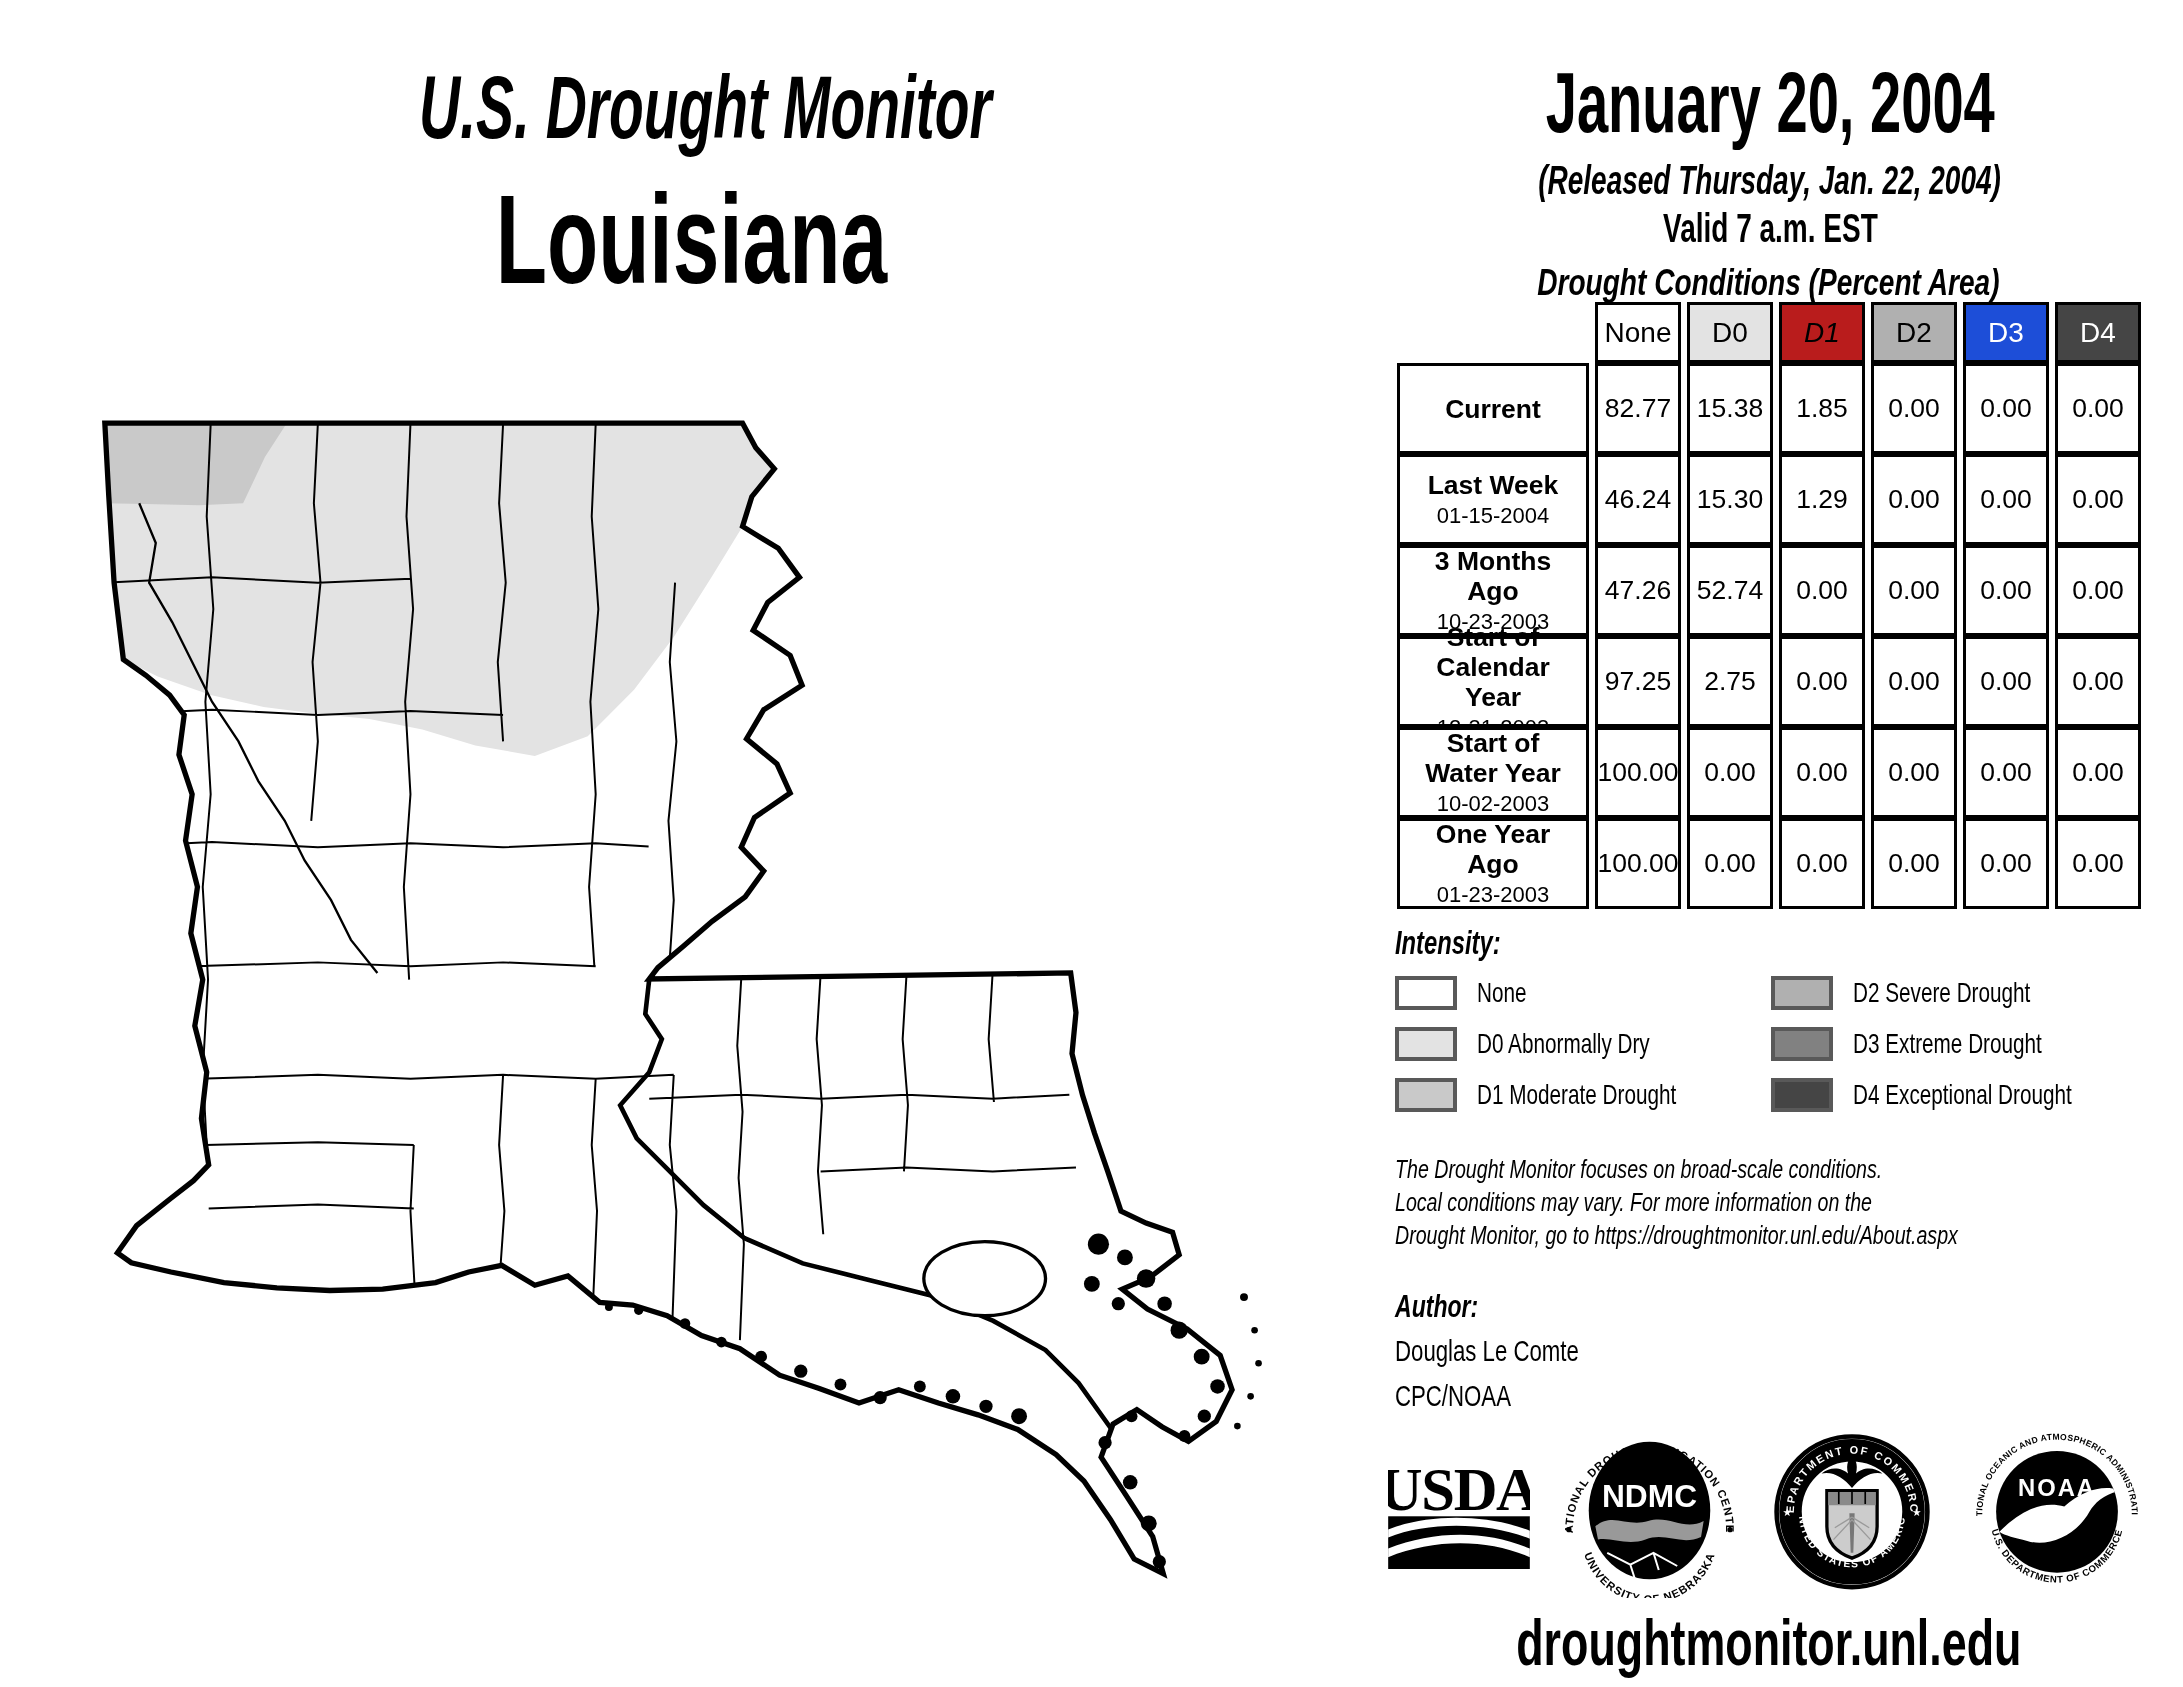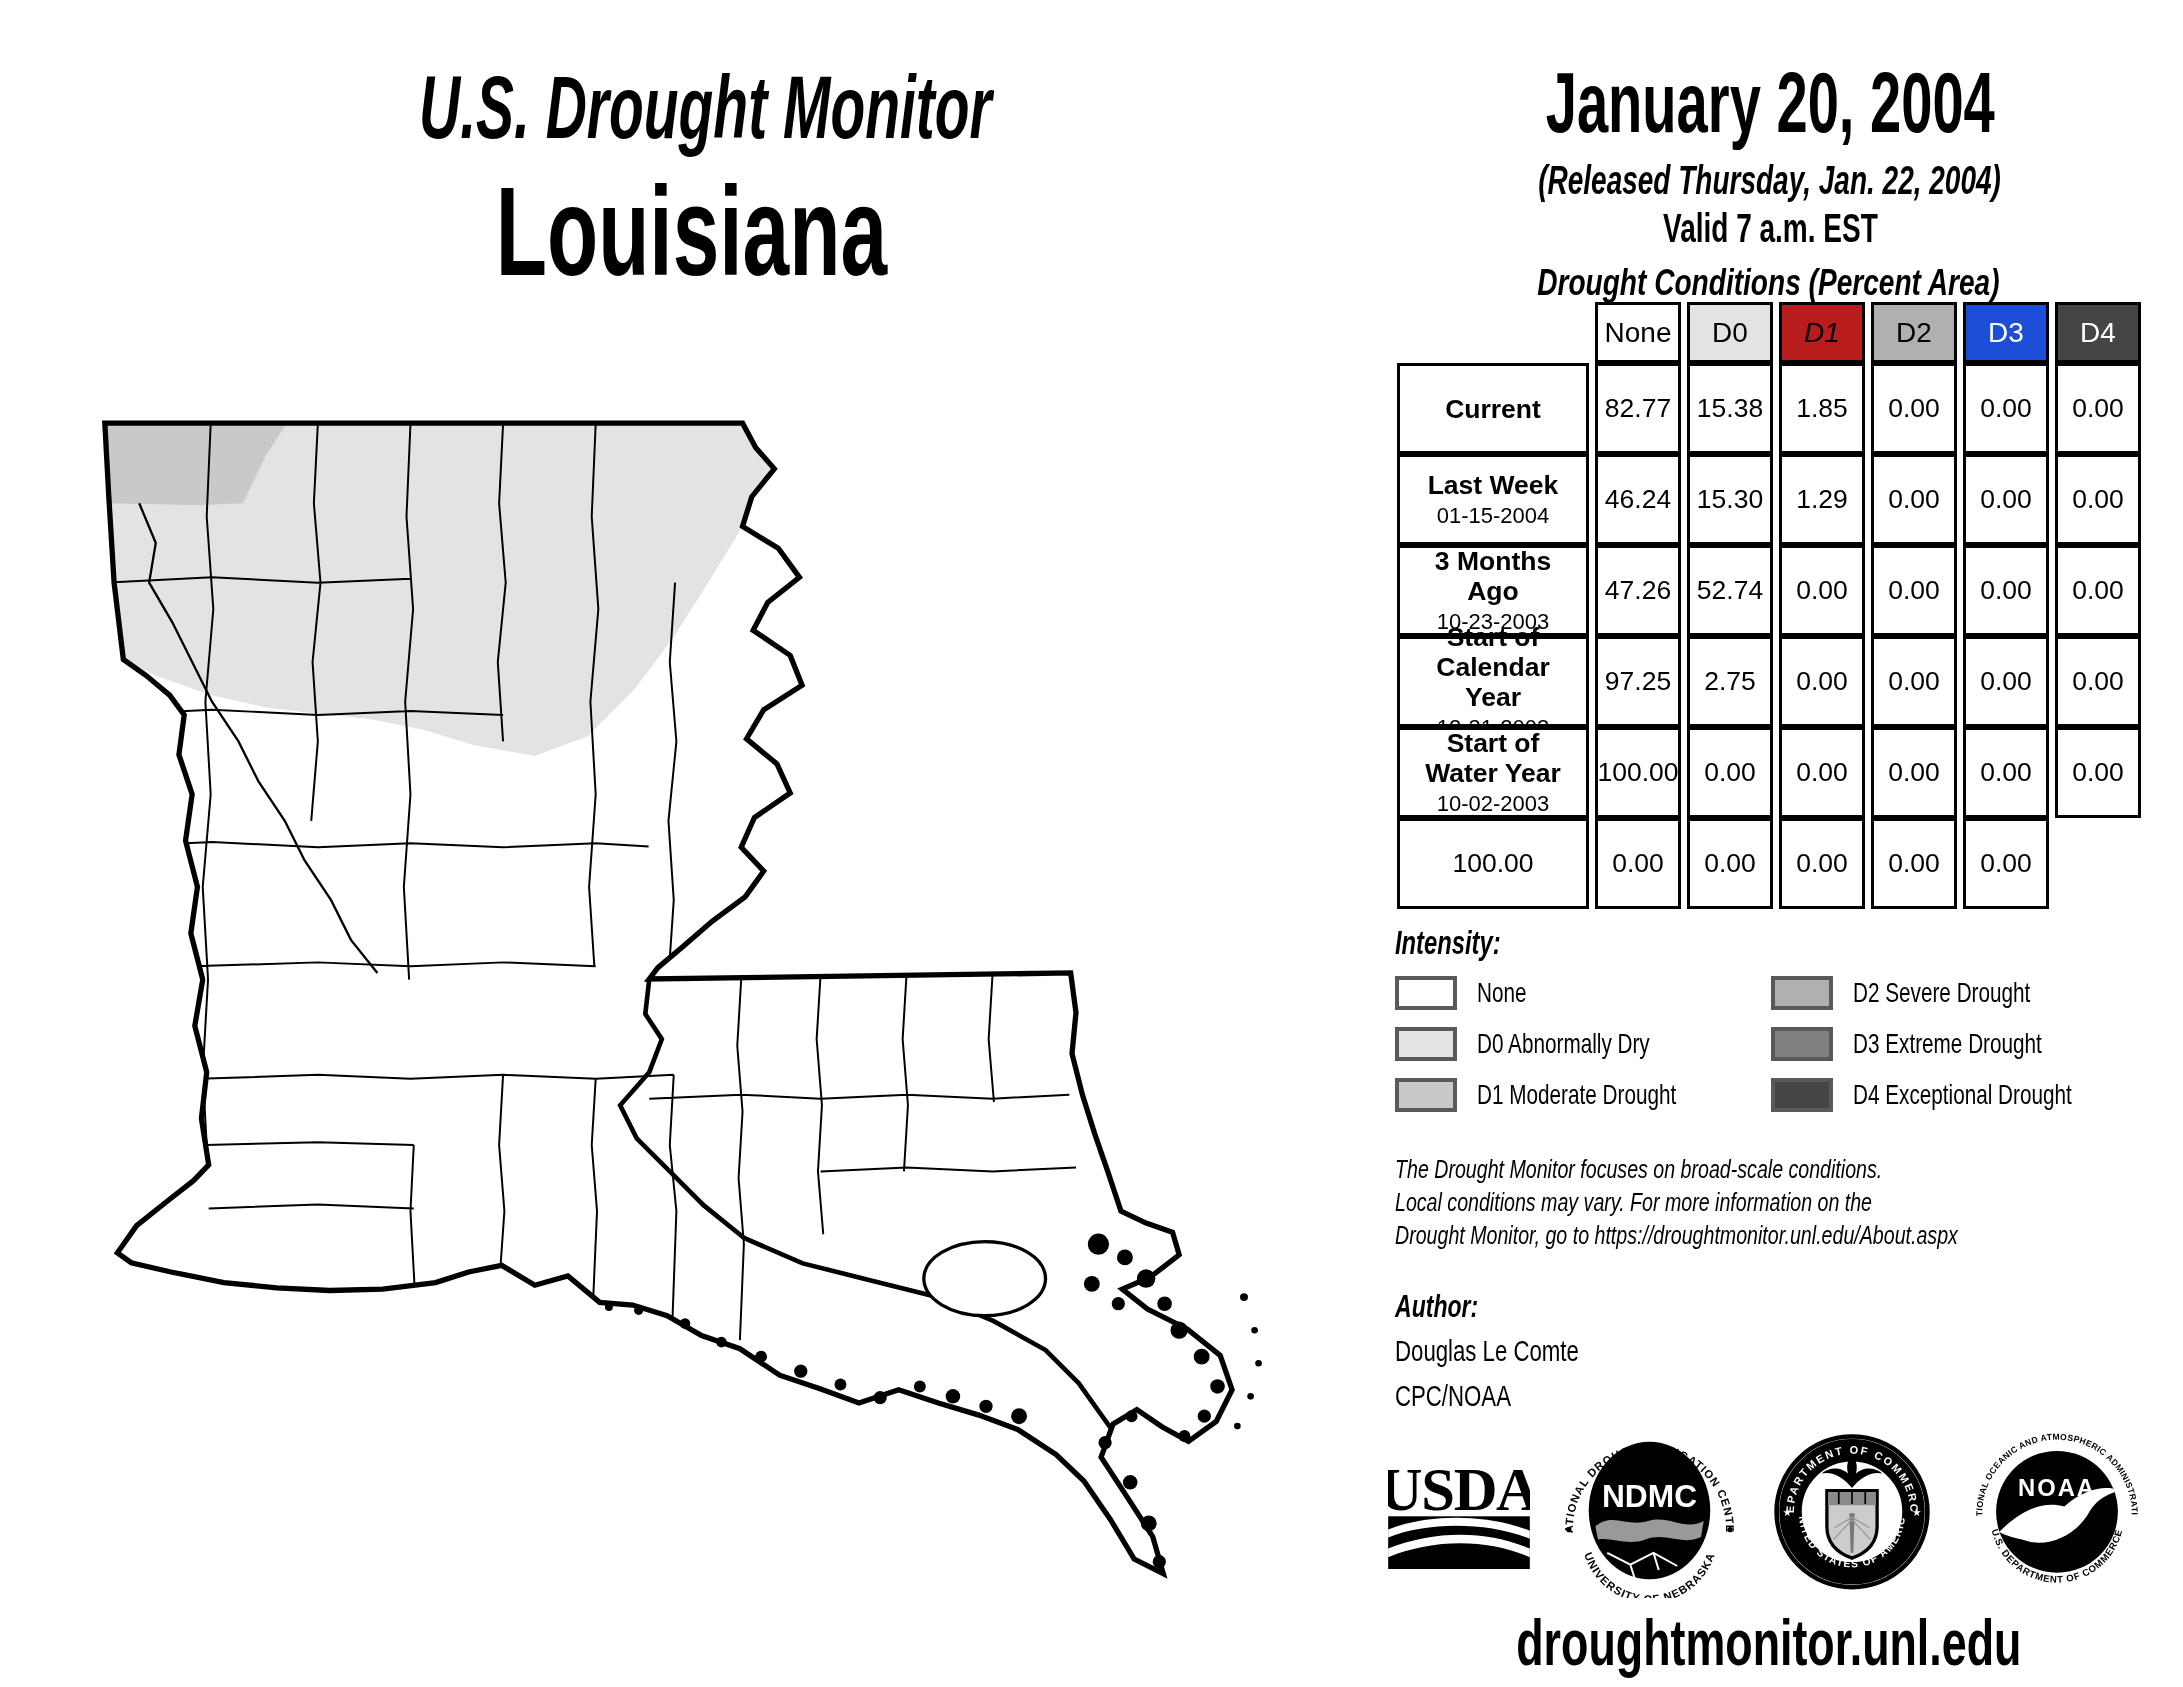--- a/index.html
+++ b/index.html
@@ -7,21 +7,21 @@
        font-family:"Liberation Sans",sans-serif;color:#000}
   .abs{position:absolute}
   .center{text-align:center}
   .cond{display:inline-block;white-space:pre;transform-origin:center center}
   .condL{display:inline-block;white-space:pre;transform-origin:left center}
 
   
   .title-block{left:258px;top:58px;width:867px}
   .t1{line-height:99px;font-size:89px;font-weight:bold;font-style:italic}
   .t1 .cond{transform:scaleX(.64)}
-  .t2{line-height:136px;font-size:127px;font-weight:bold;margin-top:6px}
+  .t2{line-height:136px;font-size:127px;font-weight:bold;margin-top:14px}
   .t2 .cond{transform:scaleX(.66)}
 
   .date-block{left:1393px;top:56px;width:754px}
   .d1{line-height:94px;font-size:85px;font-weight:bold}
   .d1 .cond{transform:scaleX(.66)}
   .d2{line-height:46px;font-size:40px;font-weight:bold;font-style:italic;margin-top:6.6px}
   .d2 .cond{transform:scaleX(.70)}
   .d3{line-height:46px;font-size:40px;font-weight:bold;margin-top:2.6px}
   .d3 .cond{transform:scaleX(.70)}
 
@@ -147,20 +147,24 @@
     <div class="lname">Start of Water Year</div>
     <div class="ldate">10-02-2003</div>
   </div>
   <div class="vcell">100.00</div>
   <div class="vcell">0.00</div>
   <div class="vcell">0.00</div>
   <div class="vcell">0.00</div>
   <div class="vcell">0.00</div>
   <div class="vcell">0.00</div>
 
+  <div class="lcell">
+    <div class="lname">One Year Ago</div>
+    <div class="ldate">01-23-2003</div>
+  </div>
   <div class="vcell">100.00</div>
   <div class="vcell">0.00</div>
   <div class="vcell">0.00</div>
   <div class="vcell">0.00</div>
   <div class="vcell">0.00</div>
   <div class="vcell">0.00</div>
 </div>
 
 <div class="abs legend-head"><span class="condL">Intensity:</span></div>
 <div class="legend-grid">

